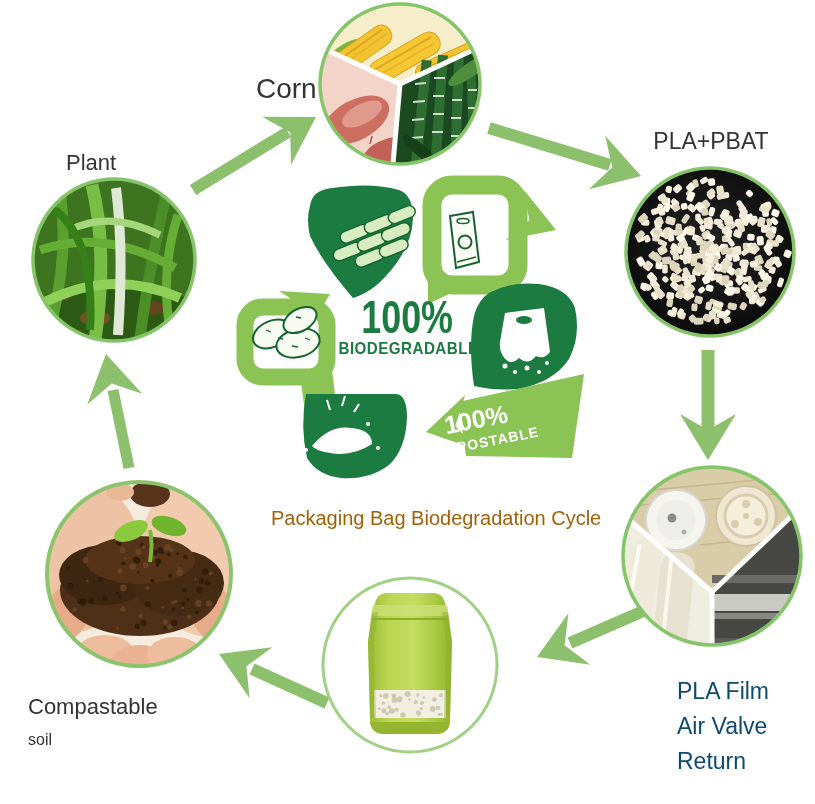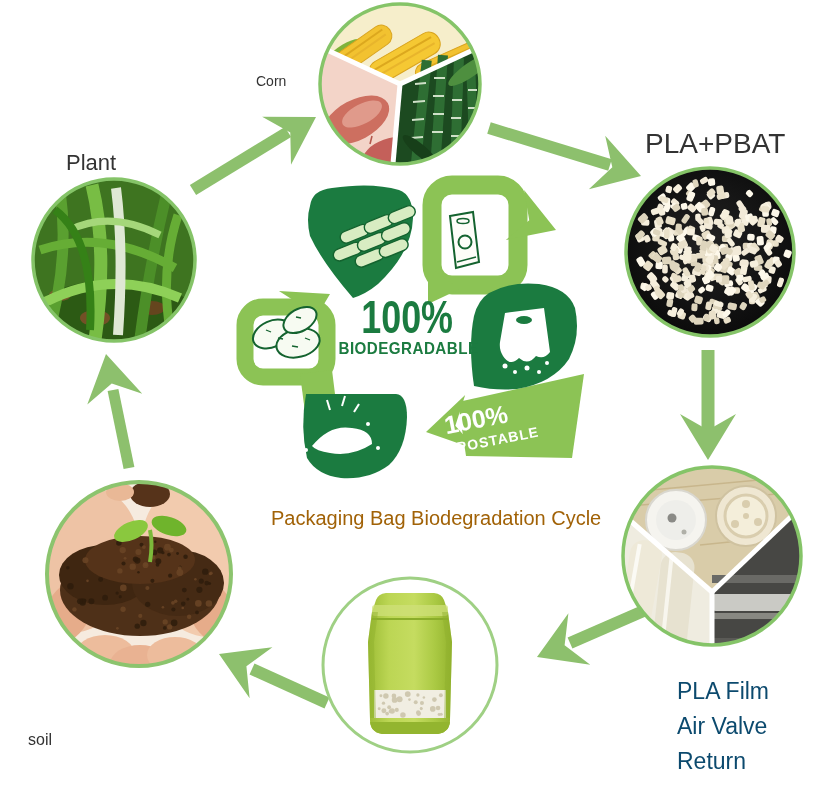--- a/index.html
+++ b/index.html
@@ -1,20 +1,20 @@
 <!DOCTYPE html>
 <html><head>
 <meta charset="utf-8">
 <style>
   html,body{margin:0;padding:0;background:#fff;}
   .stage{position:relative;width:815px;height:804px;background:#ffffff;overflow:hidden;
          font-family:"Liberation Sans",sans-serif;}
   .stage svg{position:absolute;left:0;top:0;}
-  .lbl{position:absolute;color:#333333;font-size:28px;line-height:1.1;white-space:nowrap;}
-  .lbl-corn{left:256px;top:74px;font-size:14px;}
+  .lbl{position:absolute;color:#333333;font-size:23px;line-height:1.1;white-space:nowrap;}
+  .lbl-corn{left:256px;top:74px;font-size:28px;}
   .lbl-plant{left:66px;top:151px;font-size:22px;}
   .lbl-pla{left:645px;top:129px;width:132px;text-align:center;}
   .film-label{position:absolute;left:677px;color:#0c4a6e;font-size:23px;}
   .film-0{top:678px;} .film-1{top:713px;} .film-2{top:748px;}
   .lbl-soil1{left:28px;top:695px;font-size:22px;}
   .lbl-soil2{left:28px;top:731px;font-size:16px;}
   .lbl-bag{left:175px;top:762px;width:440px;text-align:center;font-size:24px;}
   .caption{position:absolute;color:#a16207;font-size:20px;white-space:nowrap;}
   .cap-1{left:271px;top:507px;}
   .cap-2{left:271px;top:542px;}
@@ -789,15 +789,16 @@
     <circle cx="114" cy="260" r="81" fill="none" stroke="#85c468" stroke-width="3.5"></circle>
   </g>
 </svg>
 
   <div class="lbl lbl-corn">Corn</div>
   <div class="lbl lbl-plant">Plant</div>
   <div class="lbl lbl-pla">PLA+PBAT</div>
   <div class="film-label film-0">PLA Film</div>
   <div class="film-label film-1">Air Valve</div>
   <div class="film-label film-2">Return</div>
+  <div class="lbl lbl-soil1">Compastable</div>
   <div class="lbl lbl-soil2">soil</div>
   <div class="caption cap-1">Packaging Bag Biodegradation Cycle</div>
 </div>
 
 </body></html>

